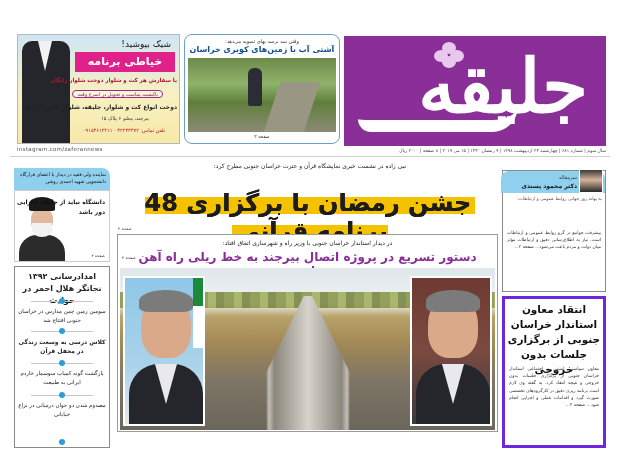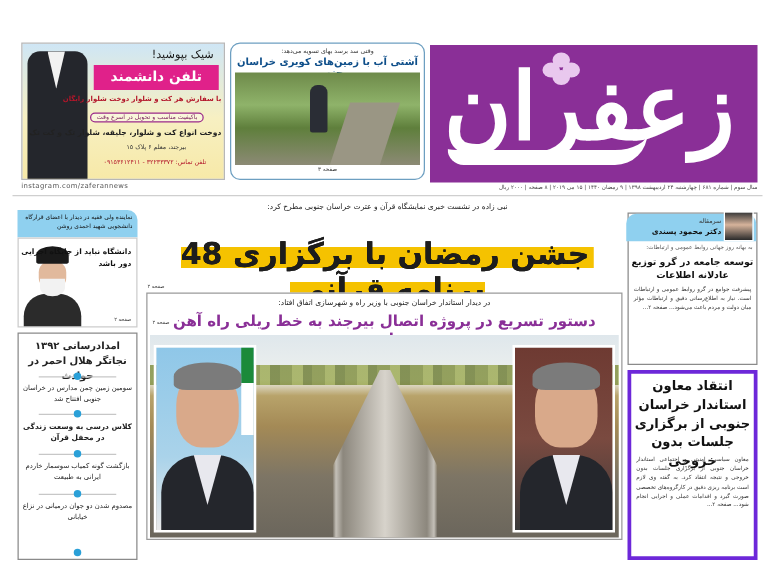--- a/index.html
+++ b/index.html
@@ -103,38 +103,38 @@
 <body>
 
 <div class="abs masthead">
   <div class="flower">
     <div class="petal" style="left:8px;top:0"></div>
     <div class="petal" style="left:0;top:8px"></div>
     <div class="petal" style="left:16px;top:8px"></div>
     <div class="petal" style="left:8px;top:14px"></div>
   </div>
   <div class="swoosh"></div>
-  <div class="logo">زعفران</div>
+  <div class="logo">جلیقه</div>
 </div>
 
 <div class="abs teaser">
   <div class="kicker">وقتی سد برسد بهای تسویه می‌دهد:</div>
   <div class="title">آشتی آب با زمین‌های کویری خراسان جنوبی</div>
   <div class="photo">
     <div class="path"></div>
     <div class="man"></div>
   </div>
   <div class="page">صفحه ۳</div>
 </div>
 
 <div class="abs ad">
   <div class="suit"></div>
   <div class="shirt"></div>
   <div class="h1">شیک بپوشید!</div>
-  <div class="brand">تلفن دانشمند</div>
+  <div class="brand">خیاطی برنامه</div>
   <div class="l1">با سفارش هر کت و شلوار دوخت شلوار رایگان</div>
   <div class="l2">باکیفیت مناسب و تحویل در اسرع وقت</div>
   <div class="l3">دوخت انواع کت و شلوار، جلیقه، شلوار تک و کت تک</div>
   <div class="l4">بیرجند، معلم ۶ پلاک ۱۵</div>
   <div class="l5">تلفن تماس: ۳۲۲۳۳۳۷۲ - ۰۹۱۵۳۶۱۲۴۱۱</div>
 </div>
 
 <div class="abs insta">instagram.com/zaferannews</div>
 <div class="abs dateline">سال سوم | شماره ۶۸۱ | چهارشنبه ۲۴ اردیبهشت ۱۳۹۸ | ۹ رمضان ۱۴۴۰ | ۱۵ می ۲۰۱۹ | ۸ صفحه | ۲۰۰۰ ریال</div>
 <div class="abs rule"></div>
@@ -166,21 +166,20 @@
   </div>
 </div>
 
 <div class="abs editorial">
   <div class="tab">
     <div class="by">سرمقاله</div>
     <div class="name">دکتر محمود پسندی</div>
   </div>
   <div class="avatar"></div>
   <div class="ek">به بهانه روز جهانی روابط عمومی و ارتباطات:</div>
-  <div class="et">توسعه جامعه در گرو توزیع عادلانه اطلاعات</div>
   <div class="eb"><span>پیشرفت جوامع در گرو روابط عمومی و ارتباطات است. نیاز به اطلاع‌رسانی دقیق و ارتباطات مؤثر میان دولت و مردم باعث می‌شود...</span> <span>صفحه ۲...</span></div>
 </div>
 
 <div class="abs storyR">
   <div class="st">انتقاد معاون استاندار خراسان جنوبی از برگزاری جلسات بدون خروجی</div>
   <div class="sb"><span>معاون سیاسی، امنیتی و اجتماعی استاندار خراسان جنوبی از برگزاری جلسات بدون خروجی و نتیجه انتقاد کرد. به گفته وی لازم است برنامه ریزی دقیق در کارگروه‌های تخصصی صورت گیرد و اقدامات عملی و اجرایی انجام شود...</span> <span>صفحه ۲...</span></div>
 </div>
 
 <div class="abs leftTop">
   <div class="bar">نماینده ولی فقیه در دیدار با اعضای قرارگاه دانشجویی شهید احمدی روشن</div>

